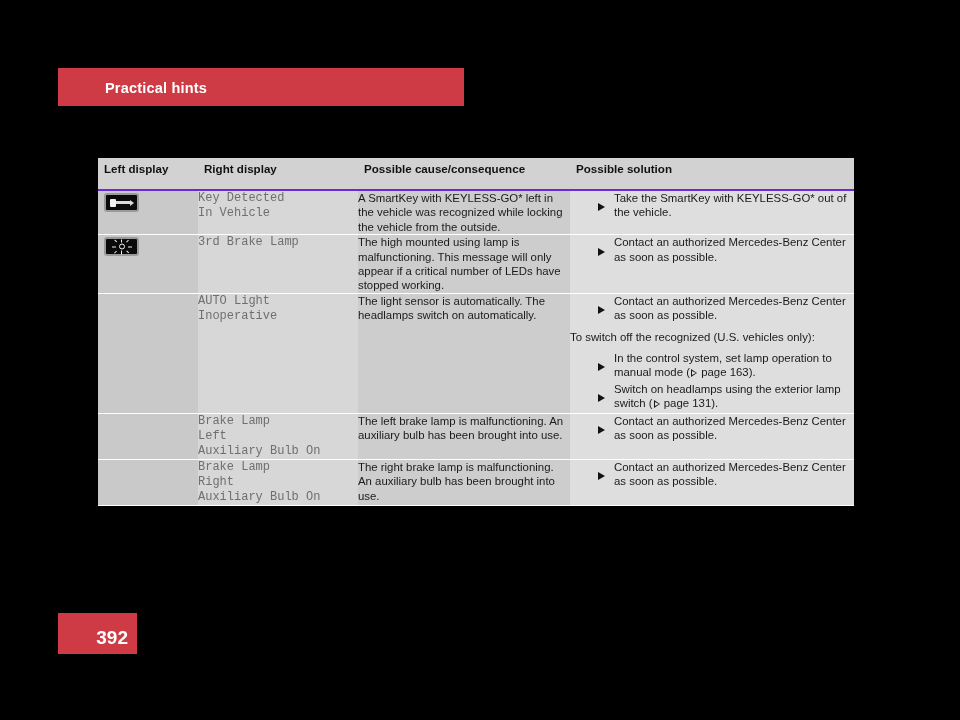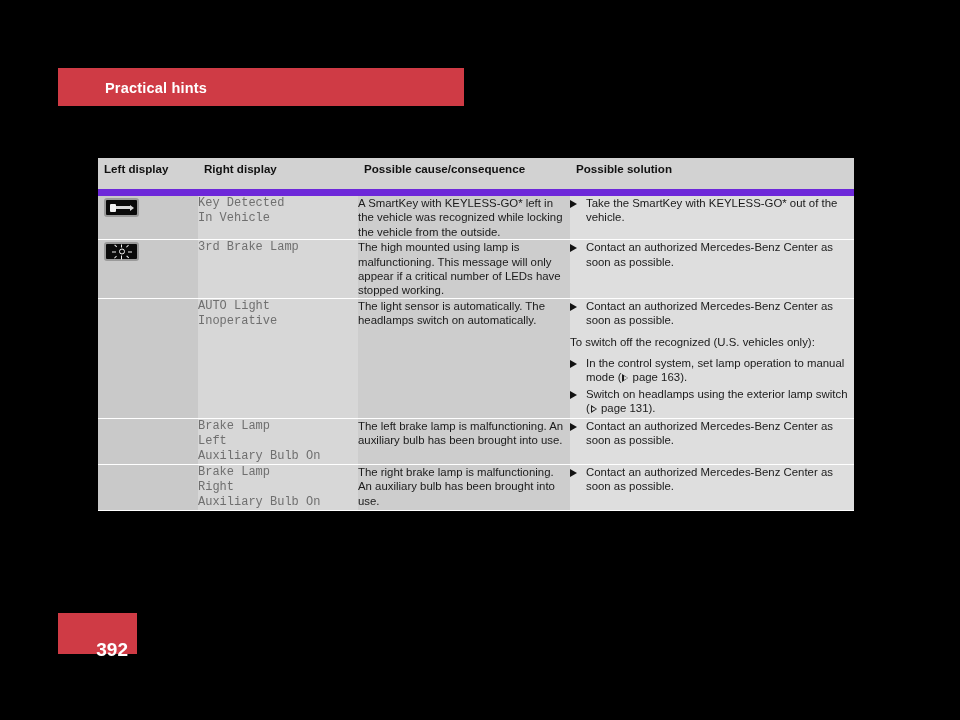--- a/index.html
+++ b/index.html
@@ -78,21 +78,21 @@
   col.c4 { width: 284px; }
 
   
   .hdr td {
     background: #d2d2d2;
     height: 23px;
     font-size: 11.6px;
     font-weight: bold;
     color: #111111;
     padding: 4px 0 4px 6px;
-    border-bottom: 7px solid #6d28d9;
+    border-bottom: 2px solid #6d28d9;
     margin-top: 12px;
   }
   .hdr td.h1 { padding-left: 6px; }
 
   
   .cell {
     font-size: 11.4px;
     line-height: 14.4px;
     color: #1a1a1a;
     padding: 6px 8px 8px 6px;
@@ -111,22 +111,23 @@
     font-family: "Liberation Mono", "DejaVu Sans Mono", monospace;
     font-size: 12px;
     line-height: 15px;
     color: #6f6f6f;
     white-space: pre;
   }
 
   
   .bullet-row {
     display: flex;
-    align-items: flex-start;
+    align-items: center;
     margin-bottom: 2px;
+    margin-left: 28px;
   }
   .bullet-tri {
     flex: 0 0 auto;
     width: 16px;
     padding-top: 4px;
     line-height: 0;
   }
   .tri {
     display: inline-block;
     width: 0; height: 0;
@@ -241,21 +242,21 @@
   .page-num-box {
     position: absolute;
     left: 58px;
     top: 613px;
     width: 79px;
     height: 41px;
     background: #cf3b45;
   }
   .page-num {
     position: absolute;
-    left: 0; top: 16px;
+    left: 0; top: 4px;
     width: 79px; height: 41px;
     display: flex;
     align-items: center;
     justify-content: flex-end;
     padding-right: 9px;
     box-sizing: border-box;
     font-size: 19px;
     font-weight: bold;
     color: #ffffff;
   }

